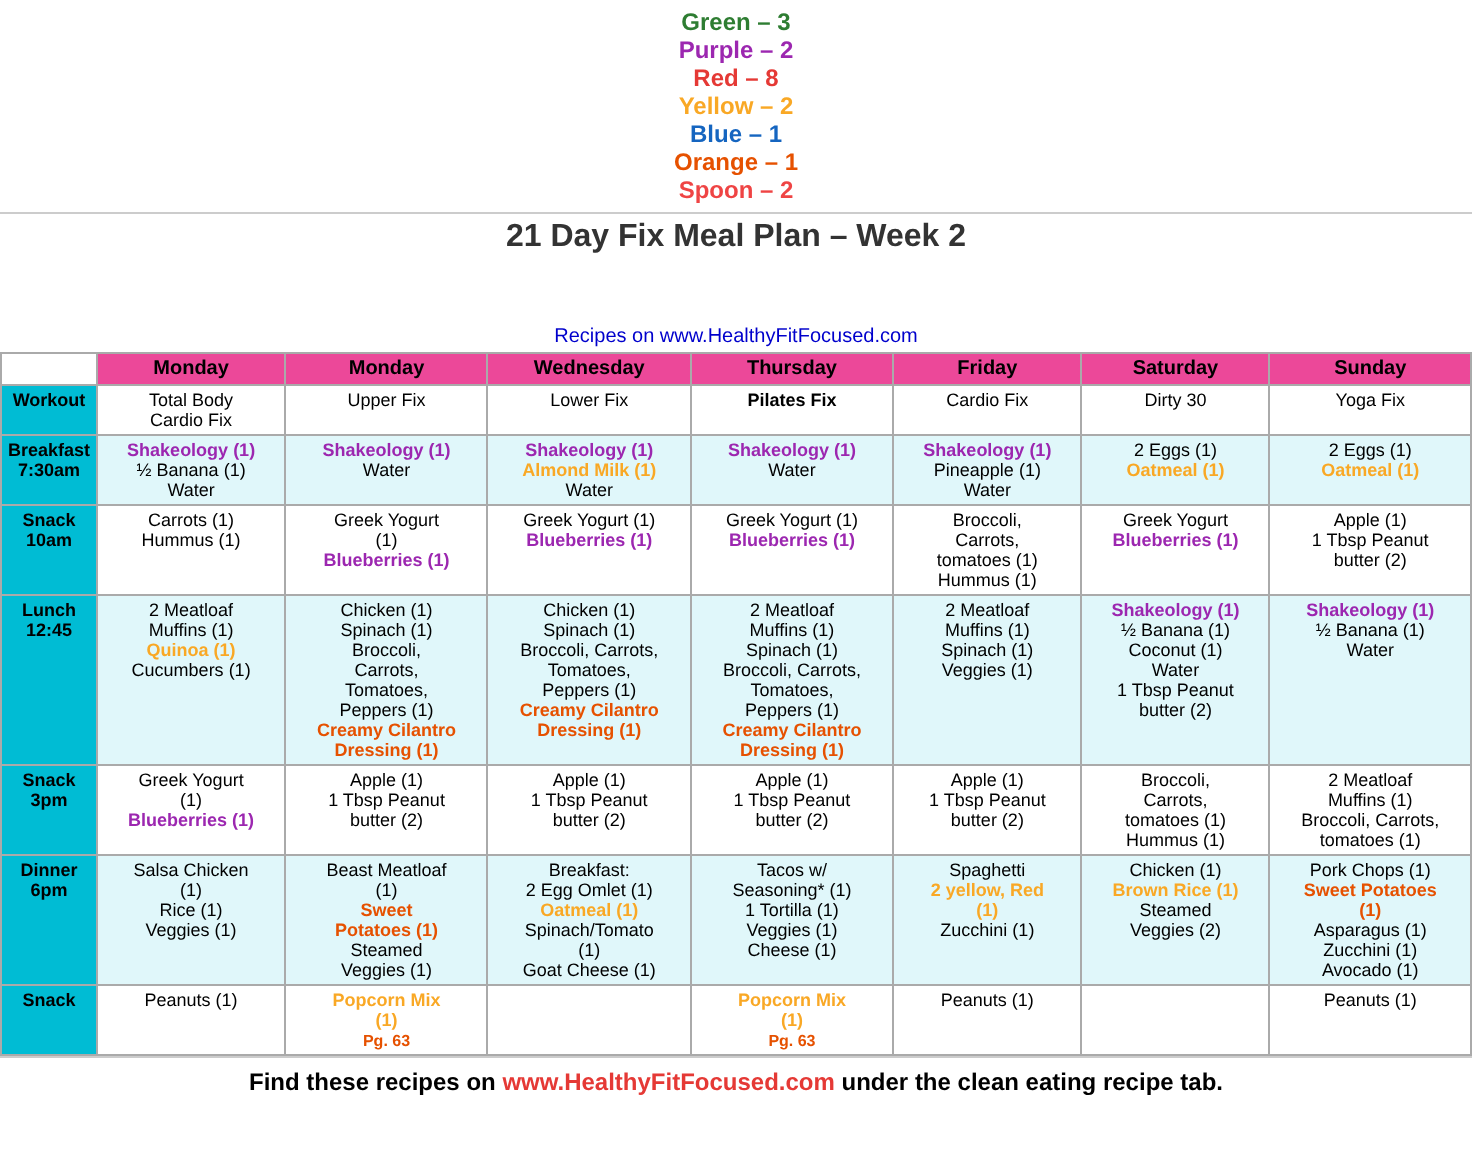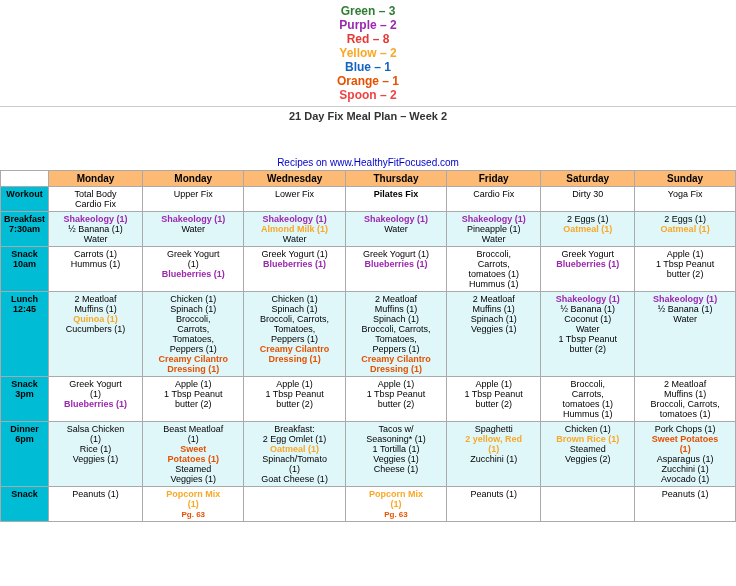--- a/index.html
+++ b/index.html
@@ -25,21 +25,21 @@
       flex-direction: column;
     }
     .legend-item {
       font-size: 12px;
       font-weight: bold;
     }
     
     .title-area {
       text-align: center;
       padding: 3px 0 1px;
-      font-size: 11px;
+      font-size: 16px;
       color: #333;
       font-weight: bold;
     }
     .subtitle {
       text-align: center;
       font-size: 10px;
       color: #0000cc;
       margin-bottom: 2px;
       margin-top: 34px;
     }
@@ -50,21 +50,21 @@
       font-size: 9px;
     }
     .meal-table th, .meal-table td {
       border: 1px solid #aaa;
       padding: 2px 3px;
       vertical-align: top;
       text-align: center;
     }
     
     .meal-table thead tr th {
-      background: #fdba74;
+      background: #ec4899;
       color: #000;
       font-weight: bold;
       font-size: 10px;
       text-align: center;
     }
     .meal-table thead tr th:first-child {
       background: #fff;
       border: 1px solid #aaa;
     }
     
@@ -316,13 +316,16 @@
         </td>
         <td></td>
         <td>
           Peanuts (1)
         </td>
       </tr>
 
     </tbody>
   </table>
 
+  <div class="footer">
+    Find these recipes on <span style="color:#e53935">www.HealthyFitFocused.com</span> under the clean eating recipe tab.
+  </div>
 </div>
 
 </body></html>

